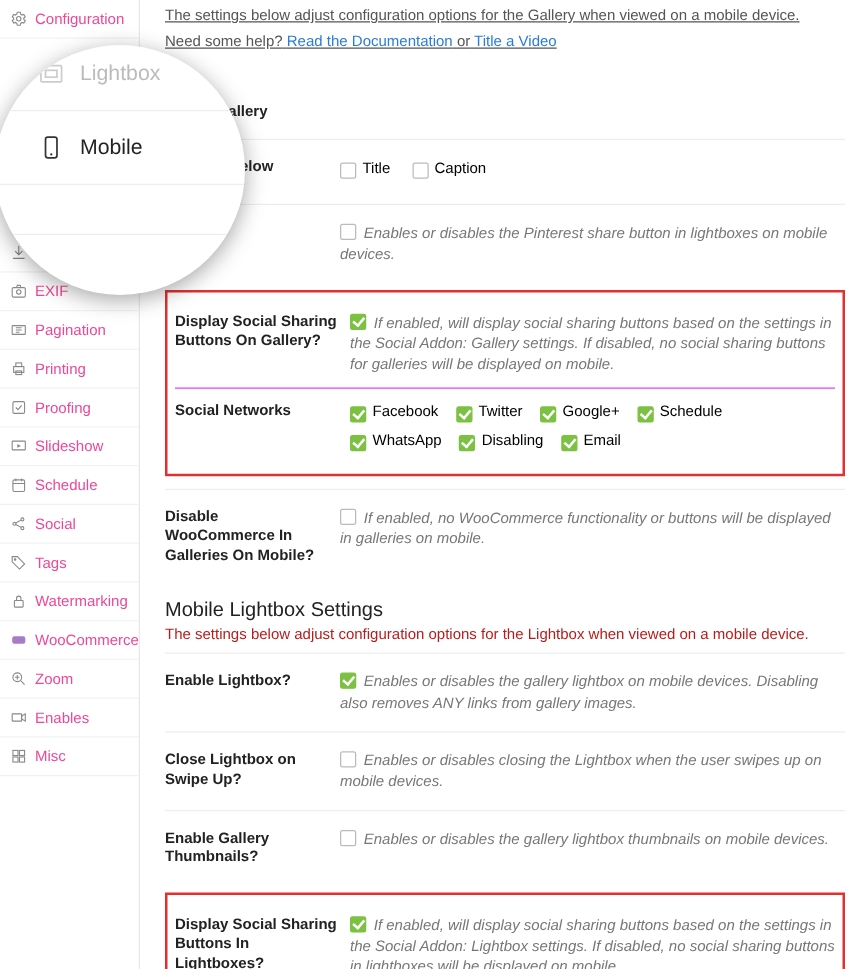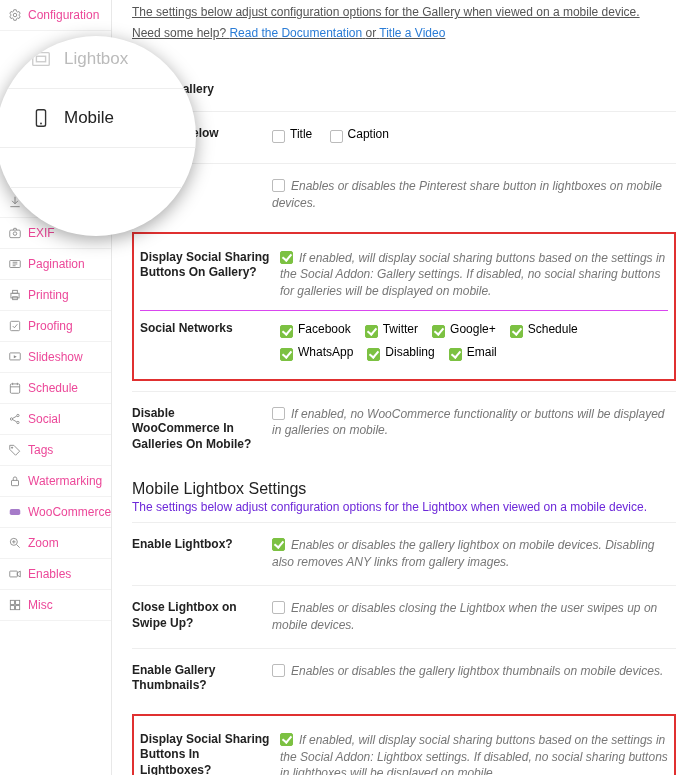--- a/index.html
+++ b/index.html
@@ -26,21 +26,21 @@
 .cb { display: inline-block; width: 13px; height: 13px; border: 1px solid #bbb; border-radius: 2px; vertical-align: -2px; margin-right: 6px; background: #fff; position: relative; font-style: normal; }
 .cb.on { background: #7cc142; border-color: #7cc142; }
 .cb.on::after { content: ""; position: absolute; left: 3px; top: 0px; width: 4px; height: 7px; border: solid #fff; border-width: 0 2px 2px 0; transform: rotate(40deg); }
 .cbwrap { display: inline-flex; align-items: flex-end; margin-right: 14px; font-style: normal; color: #000000; margin-bottom: 6px; white-space: nowrap; }
 .cbwrap .cb { margin-right: 5px; }
 .networks { display: flex; flex-wrap: wrap; }
 .hl { border: 2px solid #e03030; padding: 6px 6px 2px 6px; margin: 6px 0 10px 0; }
 .hl .row { border-top: none; padding: 10px 0; }
 .hl .row + .row { border-top: 1px solid #d946ef; }
 .section-h { font-size: 16px; font-weight: 400; color: #222; margin-top: 14px; margin-bottom: 2px; }
-.section-sub { font-size: 12px; color: #6d28d9; margin-bottom: 8px; }
+.section-sub { font-size: 12px; color: #b91c1c; margin-bottom: 8px; }
 </style>
 </head>
 <body>
 
 <div class="wrap" style="position:relative;">
   <div class="sidebar">
     <div class="sb-item">
         <svg viewBox="0 0 24 24">
           <circle cx="12" cy="12" r="3"></circle>
           <path d="M19 12a7 7 0 0 0-.1-1l2-1.6-2-3.4-2.4.9a7 7 0 0 0-1.7-1L14 3h-4l-.8 2.9a7 7 0 0 0-1.7 1l-2.4-.9-2 3.4 2 1.6a7 7 0 0 0 0 2l-2 1.6 2 3.4 2.4-.9a7 7 0 0 0 1.7 1L10 21h4l.8-2.9a7 7 0 0 0 1.7-1l2.4.9 2-3.4-2-1.6c.1-.3.1-.7.1-1z"></path>

